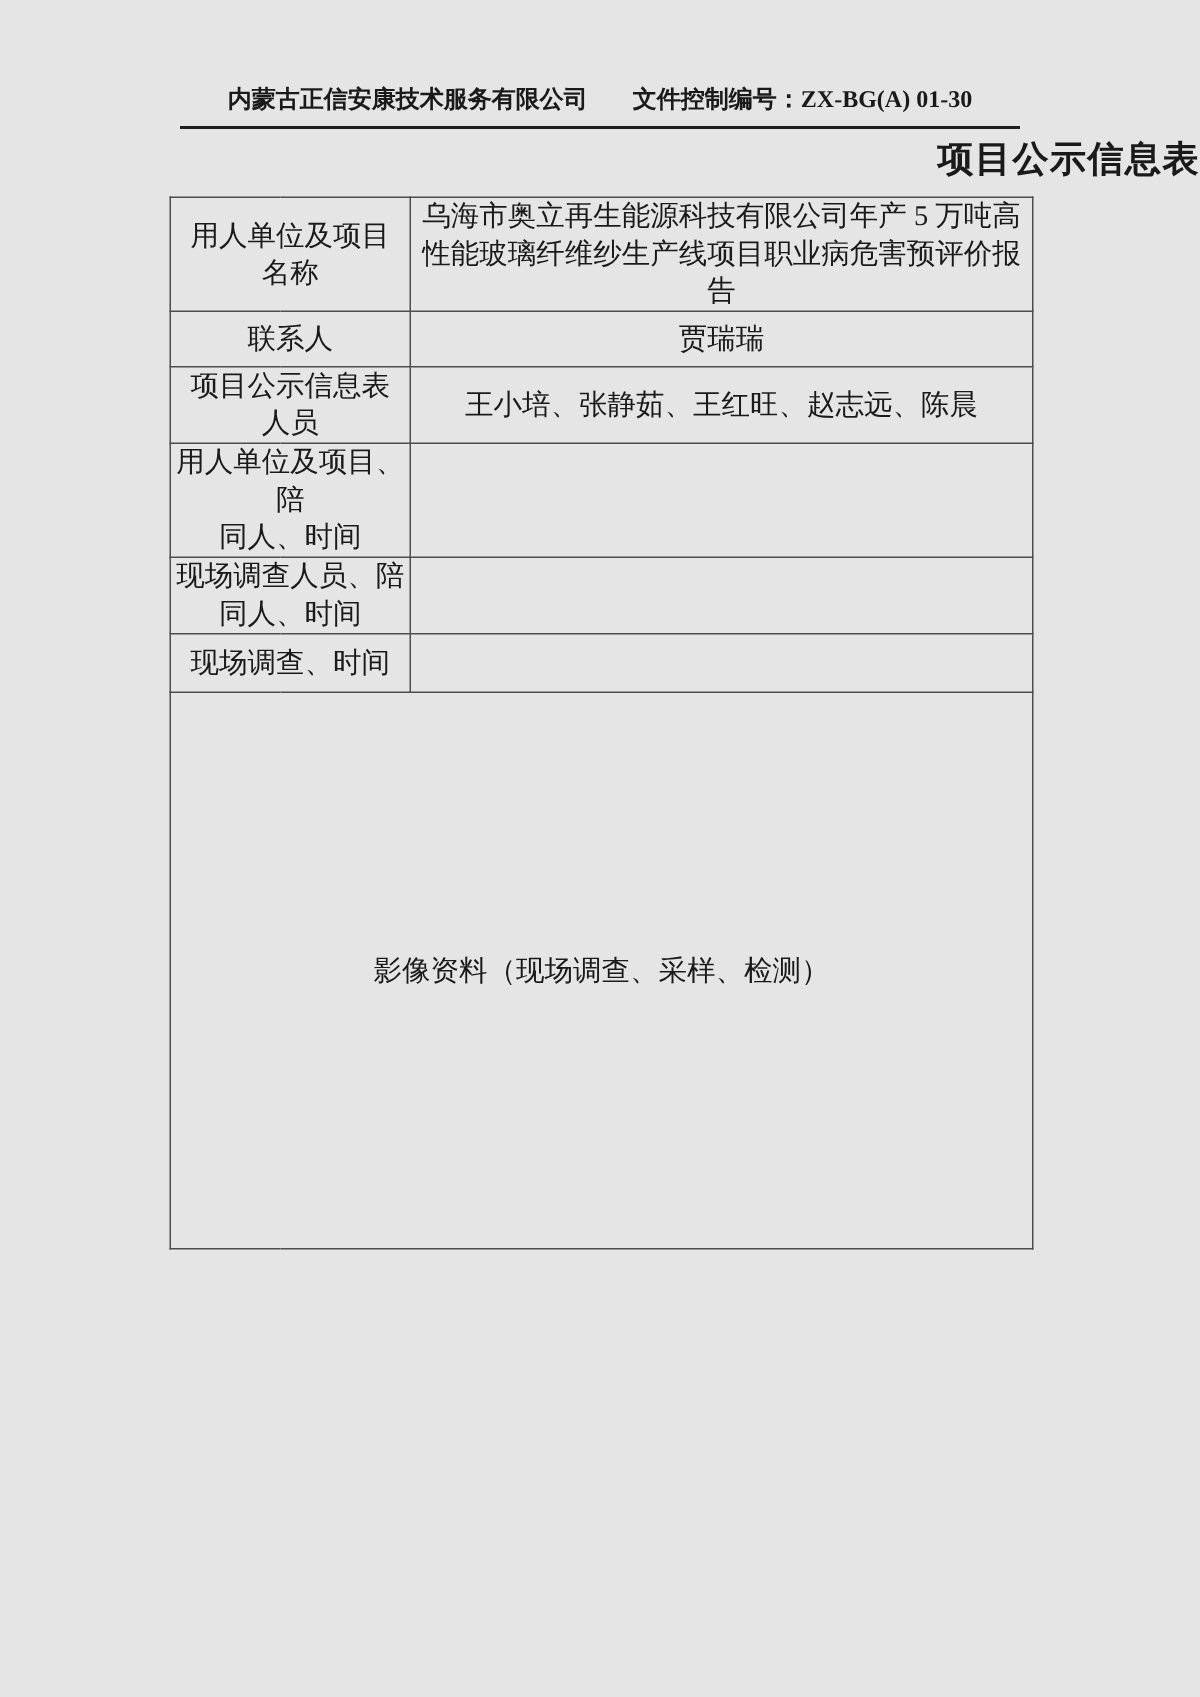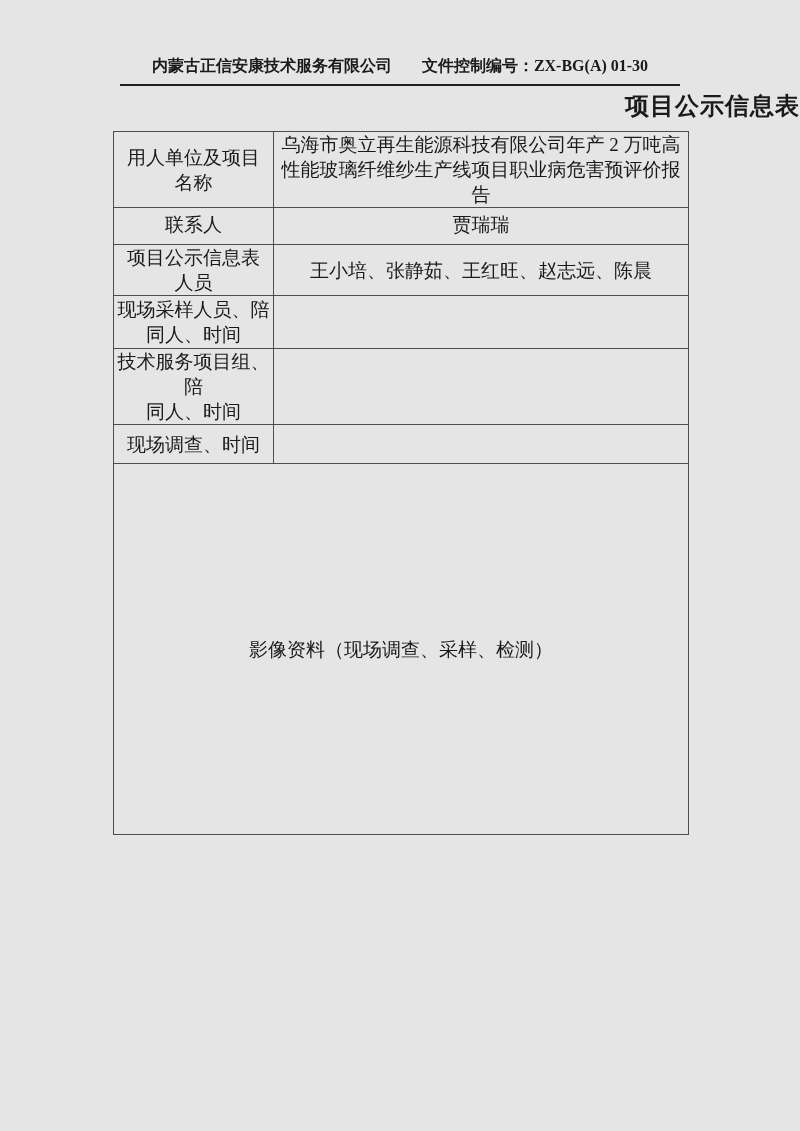--- a/index.html
+++ b/index.html
@@ -49,21 +49,21 @@
     font-size: 19px;
     line-height: 25px;
     text-align: center;
     vertical-align: middle;
     padding: 0 2px;
     overflow: hidden;
   }
   td.lbl, td.val { white-space: pre-line; }
   tr.r1 { height: 74px; }
   tr.r2 { height: 38px; }
-  tr.r3 { height: 37px; font-family: Liberation Mono, monospace; }
+  tr.r3 { height: 37px; }
   tr.r4 { height: 50px; }
   tr.r5 { height: 53px; }
   tr.r6 { height: 48px; }
   tr.r7 { height: 39px; }
   tr.r8 { height: 371px; }
   tr.r9 { height: 37px; }
   td.media-cell {
     vertical-align: top;
     padding-top: 3px;
   }
@@ -82,40 +82,40 @@
   <table class="form-table">
     <colgroup>
       <col style="width:73px">
       <col style="width:87px">
       <col style="width:415px">
     </colgroup>
     <tbody>
         <tr class="r1">
       <td colspan="2" class="lbl">用人单位及项目
 名称</td>
-      <td class="val">乌海市奥立再生能源科技有限公司年产 2 万吨高
+      <td class="val">乌海市奥立再生能源科技有限公司年产 5 万吨高
 性能玻璃纤维纱生产线项目职业病危害预评价报
 告</td>
     </tr>
     <tr class="r3">
       <td colspan="2" class="lbl">联系人</td>
       <td class="val">贾瑞瑞</td>
     </tr>
     <tr class="r4">
       <td colspan="2" class="lbl">项目公示信息表
 人员</td>
       <td class="val">王小培、张静茹、王红旺、赵志远、陈晨</td>
     </tr>
     <tr class="r5">
-      <td colspan="2" class="lbl">现场采样人员、陪
+      <td colspan="2" class="lbl">用人单位及项目、陪
 同人、时间</td>
       <td class="val"></td>
     </tr>
     <tr class="r6">
-      <td colspan="2" class="lbl">技术服务项目组、陪
+      <td colspan="2" class="lbl">现场调查人员、陪
 同人、时间</td>
       <td class="val"></td>
     </tr>
     <tr class="r7">
       <td colspan="2" class="lbl">现场调查、时间</td>
       <td class="val"></td>
     </tr>
     <tr class="r8">
       <td colspan="3" class="media-cell">影像资料（现场调查、采样、检测）</td>
     </tr>

